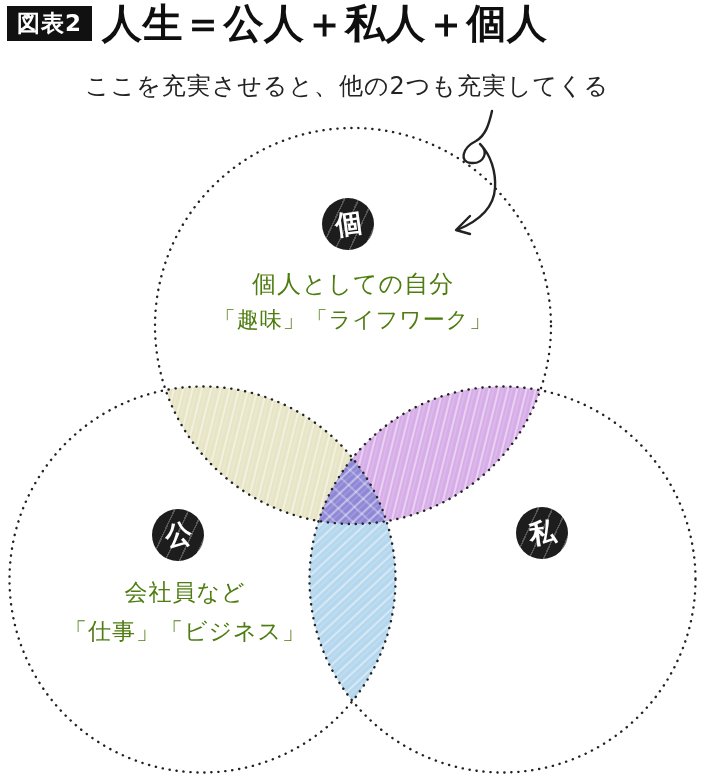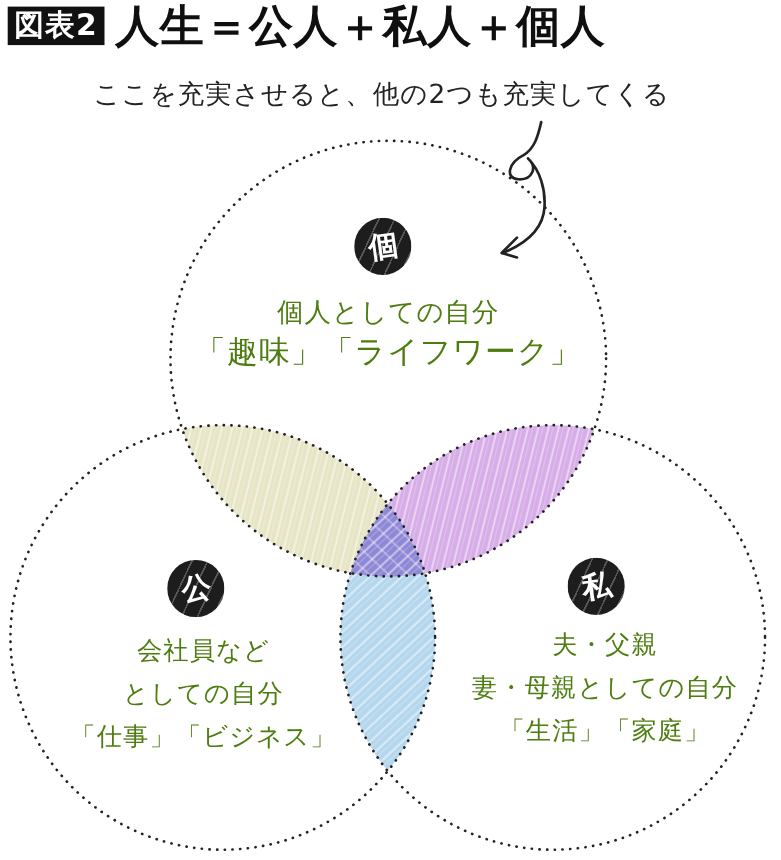--- a/index.html
+++ b/index.html
@@ -12,21 +12,21 @@
   }
   
   .header{
     position:absolute;left:7px;top:3px;height:40px;
     display:flex;align-items:center;gap:10px;
   }
   .fig-label{
     background:#111;color:#fff;
     height:35px;min-width:85px;
     display:flex;align-items:center;justify-content:center;
-    font-size:27px;font-weight:bold;letter-spacing:1px;
+    font-size:23px;font-weight:bold;letter-spacing:1px;
     padding:0 6px;box-sizing:border-box;
   }
   .fig-title{
     margin:0;font-size:40px;font-weight:bold;color:#0f0f0f;
     letter-spacing:0.5px;white-space:nowrap;
   }
   
   .annotation{
     position:absolute;left:85px;top:70px;width:560px;
     text-align:left;font-size:24px;color:#232323;
@@ -51,21 +51,21 @@
   .badge-shi{left:516px;top:507px;}
   
   .text-block{
     position:absolute;text-align:center;color:#4d7c0f;
     letter-spacing:1px;white-space:nowrap;
   }
   .tb-ko {left:173px;top:266px;width:360px;}
   .tb-kou{left:45px; top:573px;width:280px;}
   .tb-shi{left:390px;top:568px;width:320px;}
   .tb-ko  .tline{font-size:24px;line-height:36px;}
-  .tb-ko  .tline.small{font-size:28px;text-align:center;}
+  .tb-ko  .tline.small{font-size:22px;text-align:center;}
   .tb-kou .tline,.tb-shi .tline{font-size:23px;line-height:39px;}
 </style>
 </head>
 <body>
 
 <div class="page">
 
   <div class="header">
     <div class="fig-label">
       <span>図表2</span>
@@ -139,23 +139,17 @@
     <span>私</span>
   </div>
 
   <div class="text-block tb-ko">
     <div class="tline">個人としての自分</div>
     <div class="tline small">「趣味」「ライフワーク」</div>
   </div>
 
   <div class="text-block tb-kou">
     <div class="tline">会社員など</div>
-    <div class="tline">としての自分</div>
     <div class="tline">「仕事」「ビジネス」</div>
   </div>
 
-  <div class="text-block tb-shi">
-    <div class="tline">夫・父親</div>
-    <div class="tline">妻・母親としての自分</div>
-    <div class="tline">「生活」「家庭」</div>
-  </div>
 
 </div>
 
 </body></html>

